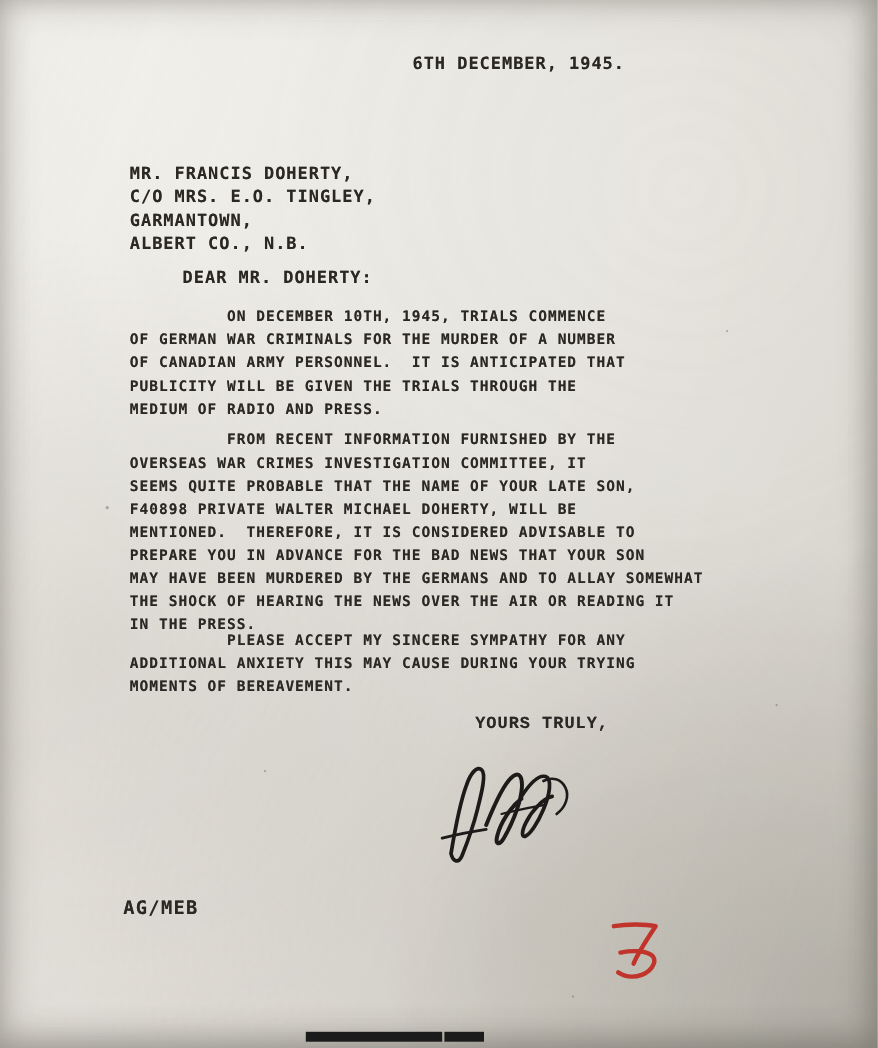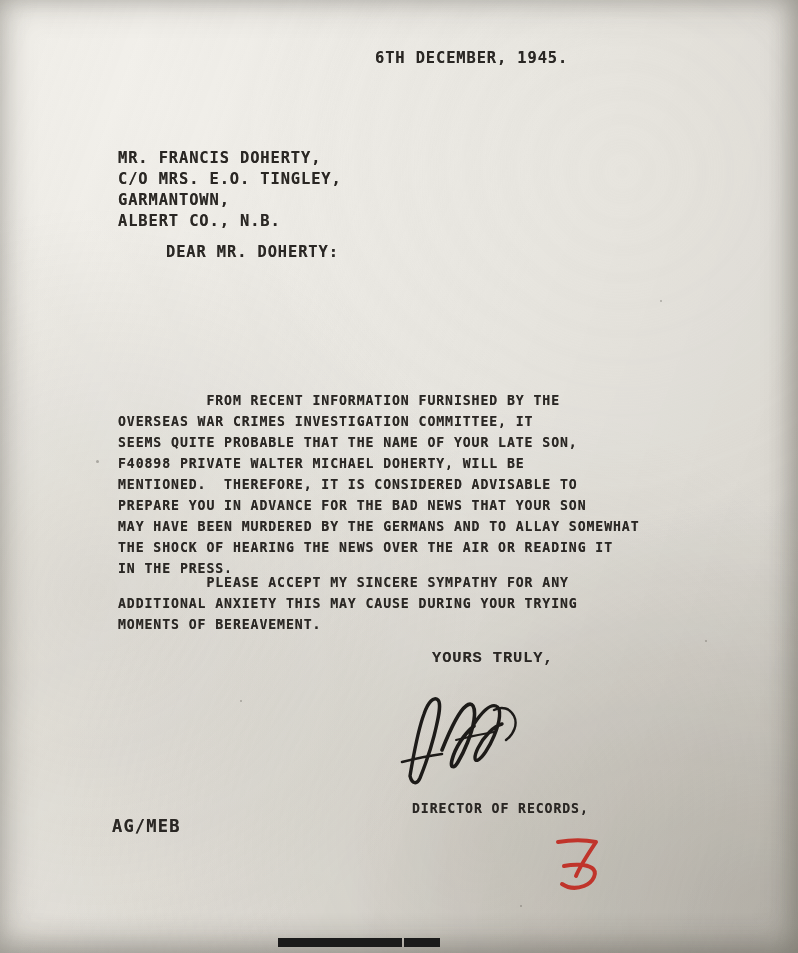--- a/index.html
+++ b/index.html
@@ -143,39 +143,43 @@
 
     <div class="tw cap" id="date">6th December, 1945.</div>
 
     <div class="tw cap" id="addr">Mr. Francis Doherty,
 c/o Mrs. E.O. Tingley,
 Garmantown,
 Albert Co., N.B.</div>
 
     <div class="tw cap" id="salutation">Dear Mr. Doherty:</div>
 
+    <div class="tw" id="para1">          On December 10th, 1945, trials commence
+of German War Criminals for the murder of a number
+of Canadian Army personnel.  It is anticipated that
+publicity will be given the trials through the
+medium of radio and press.</div>
 
     <div class="tw" id="para2">          From recent information furnished by the
 Overseas War Crimes Investigation Committee, it
 seems quite probable that the name of your late son,
 F40898 Private Walter Michael Doherty, will be
 mentioned.  Therefore, it is considered advisable to
 prepare you in advance for the bad news that your son
 may have been murdered by the Germans and to allay somewhat
 the shock of hearing the news over the air or reading it
 in the press.</div>
 
     <div class="tw" id="para3">          Please accept my sincere sympathy for any
 additional anxiety this may cause during your trying
 moments of bereavement.</div>
 
     <div class="tw cap" id="closing">Yours truly,</div>
 
     <div class="tw" id="signblock">
-      <div>Director of Records,</div>
     </div>
 
     <div class="tw" id="initials">AG/MEB</div>
   </div>
 
   <svg id="signature" viewBox="0 0 180 96">
     <g fill="none" stroke="#1d1b19" stroke-linecap="round" stroke-linejoin="round">
       <path d="M12 86 C16 62, 20 40, 26 24 C30 12, 36 6, 40 10 C44 14, 40 30, 36 46 C32 62, 26 78, 22 88 C19 95, 14 94, 12 86 Z" stroke-width="3.4"></path>
       <path d="M4 72 C16 69, 30 66, 44 64" stroke-width="2.6"></path>
       <path d="M44 60 C52 40, 60 22, 68 16 C74 11, 78 16, 76 30 C74 44, 66 62, 60 72 C56 79, 52 78, 54 70 C57 58, 66 44, 76 36" stroke-width="3.6"></path>

